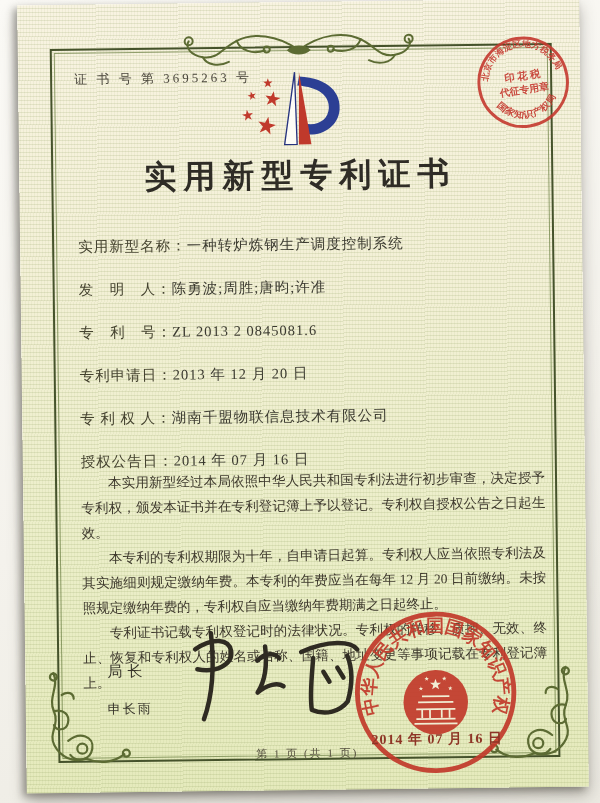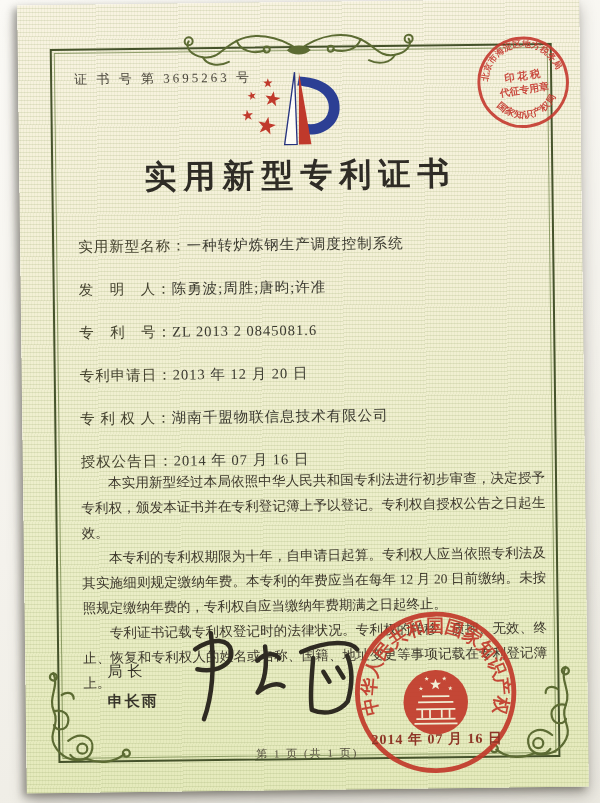--- a/index.html
+++ b/index.html
@@ -36,22 +36,22 @@
   }
   .fields{position:absolute;left:58px;right:44px;top:232px;}
   .field-row{font-size:14.5px;color:#3b3a30;margin-bottom:23px;letter-spacing:1px;line-height:20px;}
   .field-row .lbl{color:#44422f;}
   .paras{
     position:absolute;left:58px;right:40px;top:466px;
     font-size:13.5px;line-height:25px;color:#3d382c;text-align:justify;
   }
   .paras p{margin:0;text-indent:2em;}
   .director{position:absolute;left:82px;top:658px;color:#37342a;}
-  .director .d-label{font-size:15px;letter-spacing:5px;margin-bottom:11px;}
-  .director .d-name{font-size:15px;letter-spacing:2px;font-weight:700;}
+  .director .d-label{font-size:15px;letter-spacing:5px;margin-bottom:19px;}
+  .director .d-name{font-size:13px;letter-spacing:2px;font-weight:400;}
   .signature{position:absolute;left:128px;top:622px;z-index:2;}
   .seal{position:absolute;left:322px;top:604px;z-index:1;opacity:.92;}
   .seal-date{
     position:absolute;left:330px;top:730px;width:162px;text-align:center;z-index:3;
     font-size:14px;font-weight:700;color:#8e3526;letter-spacing:1px;
   }
   .footer{
     position:absolute;left:0;right:0;top:744px;text-align:center;
     font-size:11px;color:#55503f;letter-spacing:2px;
   }

